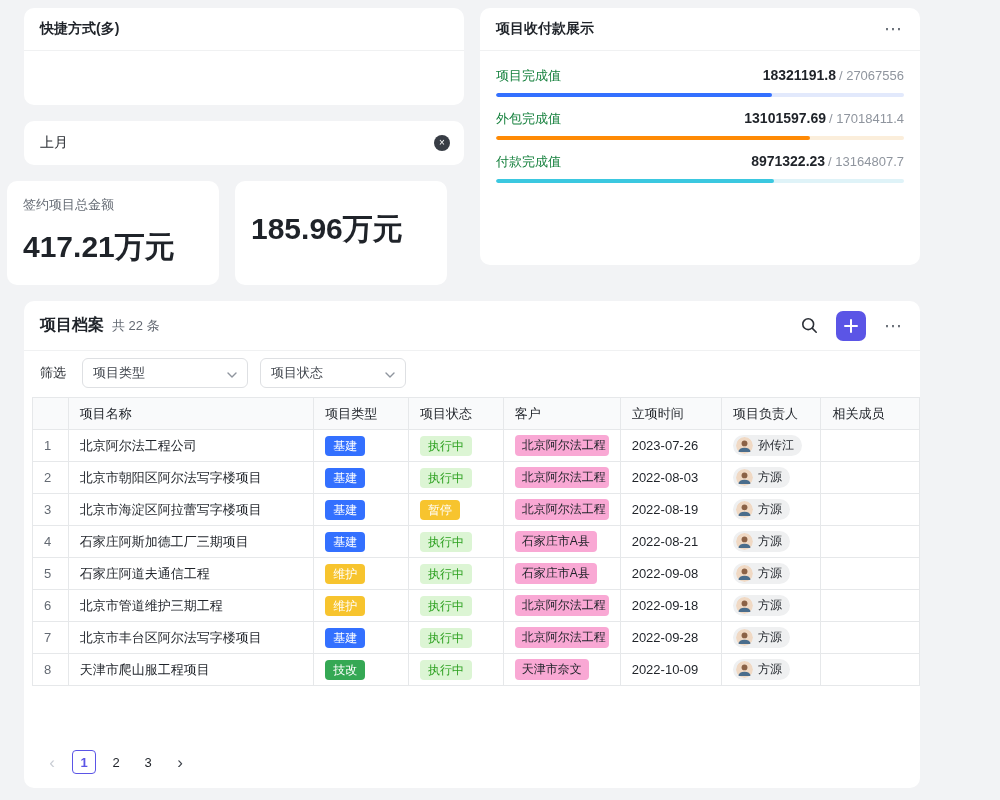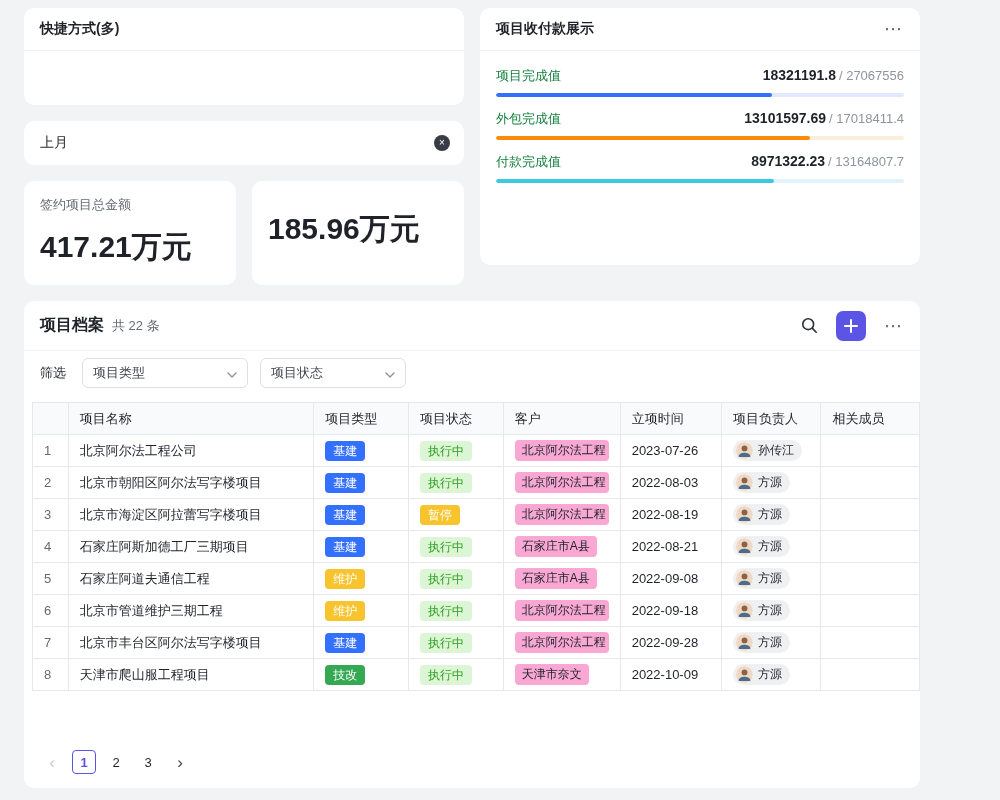--- a/index.html
+++ b/index.html
@@ -18,21 +18,21 @@
   .card-shortcuts{left:24px;top:8px;width:440px;height:97px;}
 
   
   .card-chip{left:24px;top:121px;width:440px;height:44px;display:flex;align-items:center;
     justify-content:space-between;padding:0 14px 0 16px;}
   .chip-label{font-size:14px;}
   .close-circle{width:16px;height:16px;border-radius:50%;background:#383d45;color:#fff;
     display:flex;align-items:center;justify-content:center;font-size:10px;line-height:1;cursor:pointer;}
 
   
-  .stats-row{position:absolute;left:24px;top:181px;width:440px;display:flex;gap:16px;}
+  .stats-row{position:absolute;left:7px;top:181px;width:440px;display:flex;gap:16px;}
   .stat-card{width:212px;height:104px;background:#fff;border-radius:10px;box-sizing:border-box;padding:15px 16px;}
   .stat-label{font-size:13px;color:#646a73;}
   .stat-value{font-size:30px;font-weight:bold;margin-top:13px;white-space:nowrap;}
 
   
   .card-pay{left:480px;top:8px;width:440px;height:257px;}
   .pay-body{padding:14px 16px 0;}
   .metric{margin-bottom:11px;}
   .metric-top{display:flex;justify-content:space-between;align-items:baseline;line-height:20px;}
   .metric-label{font-size:13px;color:#15803d;}
@@ -50,21 +50,21 @@
   .icon-btn{display:flex;align-items:center;justify-content:center;cursor:pointer;}
   .btn-add{width:30px;height:30px;border-radius:7px;display:flex;align-items:center;justify-content:center;cursor:pointer;}
 
   .arch-filter{height:44px;display:flex;align-items:center;padding:0 16px;gap:12px;}
   .filter-label{font-size:13px;margin-right:4px;}
   .dropdown{display:flex;align-items:center;justify-content:space-between;border:1px solid #dee0e3;
     border-radius:6px;height:30px;padding:0 10px;font-size:13px;color:#41464e;box-sizing:border-box;cursor:pointer;background:#fff;}
   .arch-filter .dropdown:first-of-type{width:166px;}
   .arch-filter .dropdown:last-of-type{width:146px;}
 
-  table.tbl{border-collapse:collapse;margin:7px 0 0 8px;table-layout:fixed;font-size:13px;}
+  table.tbl{border-collapse:collapse;margin:2px 0 0 8px;table-layout:fixed;font-size:13px;}
   .tbl th,.tbl td{border:1px solid #e6e8ea;height:32px;padding:0 11px;text-align:left;
     overflow:hidden;white-space:nowrap;box-sizing:border-box;}
   .tbl th{font-weight:normal;color:#1f2329;background:#f9fafb;}
   .td-num{text-align:center;color:#646a73;padding:0;}
   th.td-num{background:#f9fafb;}
   .badge{display:inline-block;padding:2px 8px;border-radius:4px;font-size:12px;line-height:16px;vertical-align:middle;}
   .tag{display:inline-block;background:#f9a8d4;border-radius:4px;padding:2px 7px;font-size:12px;
     max-width:80px;overflow:hidden;white-space:nowrap;vertical-align:middle;color:#1f2329;}
   .owner{display:inline-flex;align-items:center;gap:5px;background:#eff0f1;border-radius:11px;
     padding:2px 8px 2px 3px;font-size:12px;max-width:86px;overflow:hidden;vertical-align:middle;}

